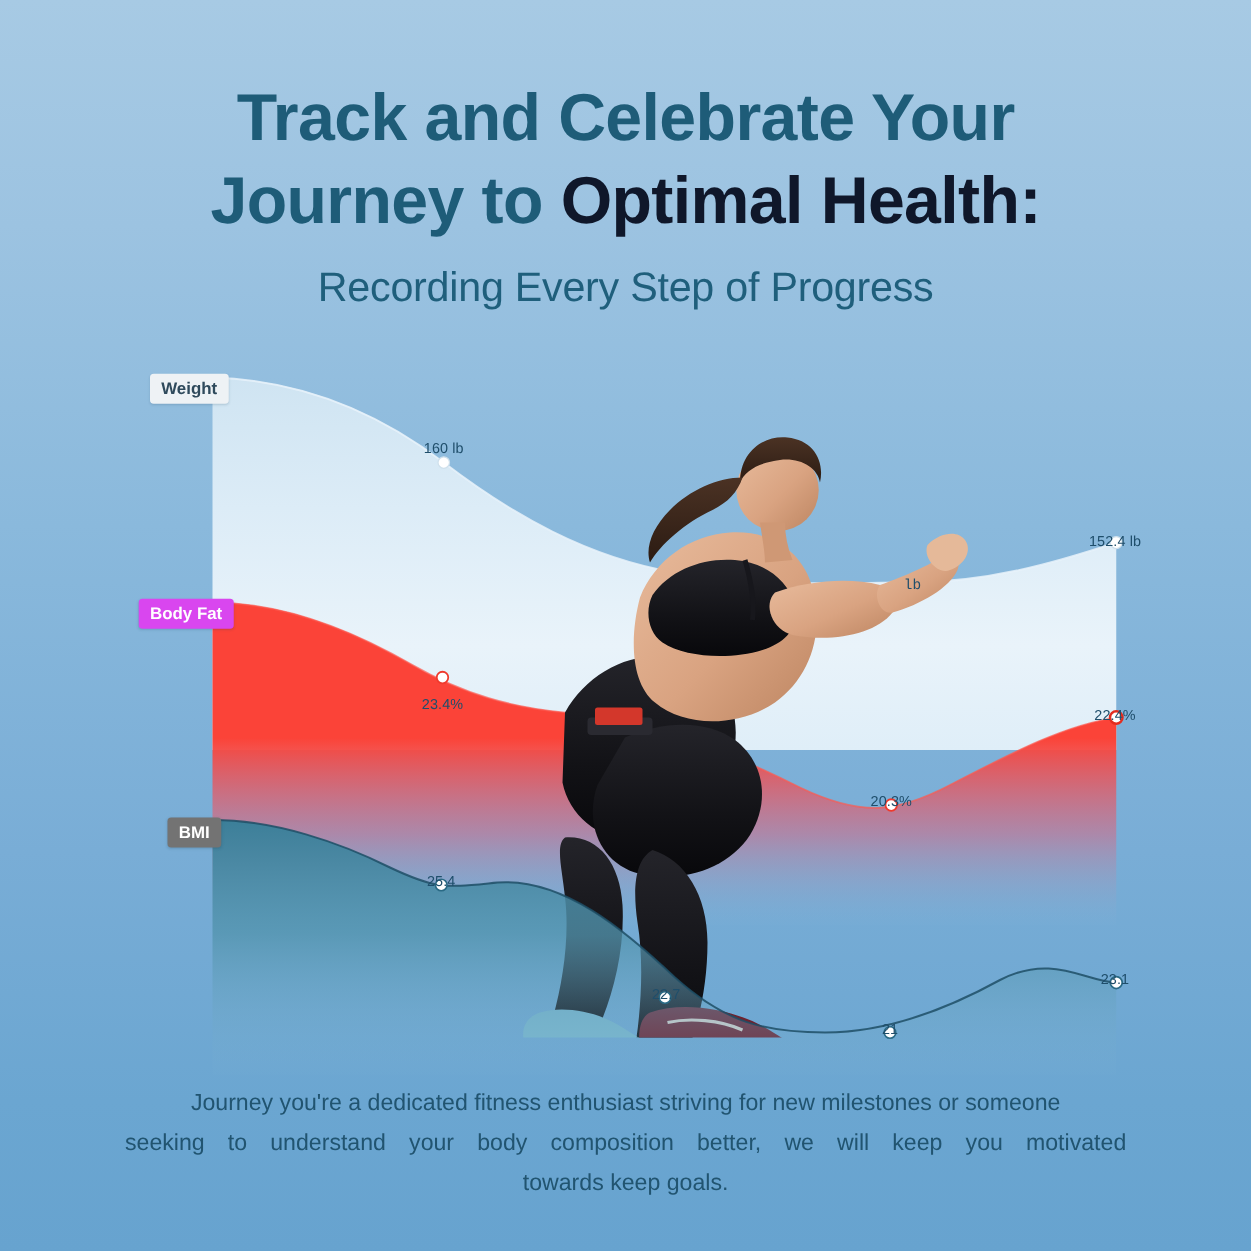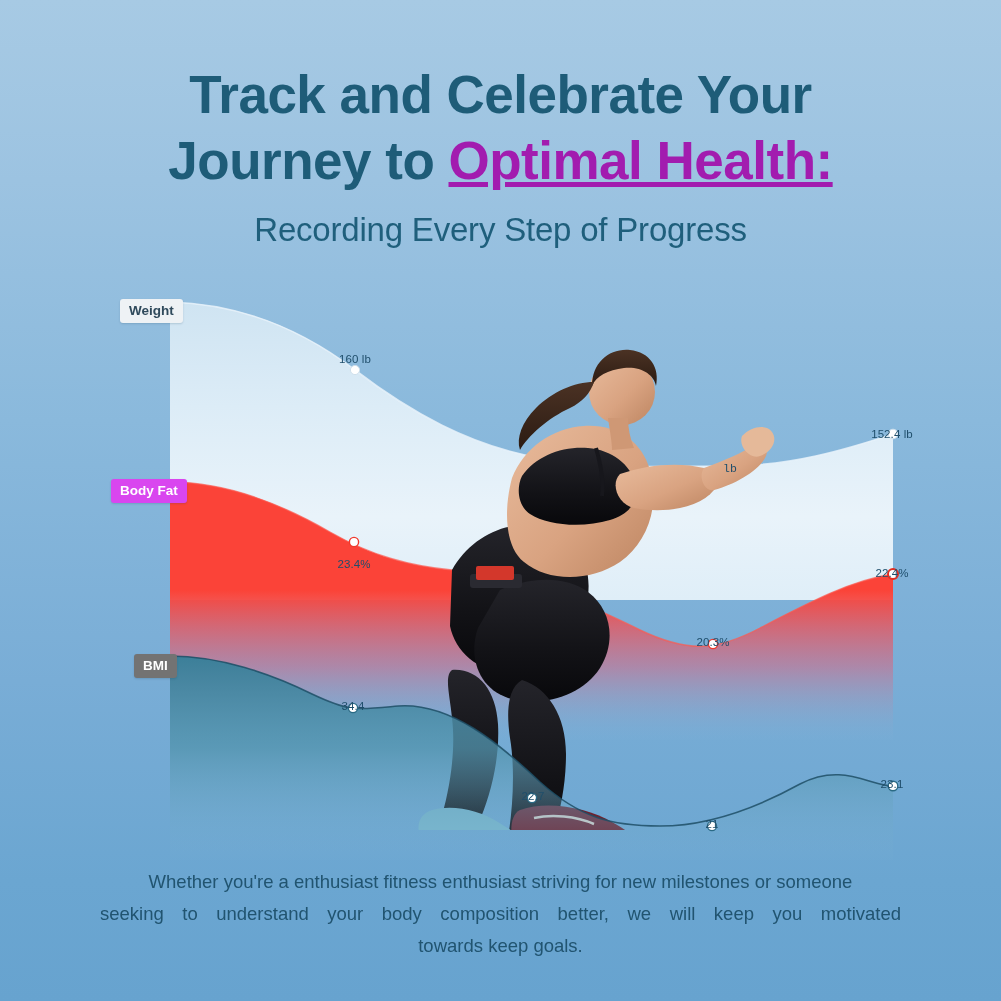--- a/index.html
+++ b/index.html
@@ -31,21 +31,21 @@
     text-align: center;
   }
   .title-line {
     font-size: 53px;
     font-weight: bold;
     line-height: 66px;
     letter-spacing: -0.5px;
     color: #1e5c78;
     white-space: nowrap;
   }
-  .title-accent { color: #a21caf; text-decoration: underline; }
+  .title-accent { color: #0f172a; }
   .subtitle {
     margin-top: 16px;
     font-size: 33px;
     font-weight: 400;
     line-height: 40px;
     color: #1f5f7c;
     letter-spacing: -0.2px;
   }
 
   
@@ -299,24 +299,24 @@
   <div class="series-badge badge-bmi">BMI</div>
 
   <div class="pt-label" style="left:355px; top:352px;">160 lb</div>
   <div class="pt-label" style="left:730px; top:462px;font-family:Liberation Mono, monospace;">lb</div>
   <div class="pt-label" style="left:892px; top:427px;">152.4 lb</div>
 
   <div class="pt-label" style="left:354px; top:533px;margin-top:24px;">23.4%</div>
   <div class="pt-label" style="left:713px; top:635px;">20.3%</div>
   <div class="pt-label" style="left:892px; top:566px;">22.4%</div>
 
-  <div class="pt-label" style="left:353px; top:699px;">34.4</div>
+  <div class="pt-label" style="left:353px; top:699px;">25.4</div>
   <div class="pt-label" style="left:533px; top:789px;">22.7</div>
   <div class="pt-label" style="left:712px; top:817px;">21</div>
   <div class="pt-label" style="left:892px; top:777px;">23.1</div>
 
   <div class="footer-copy">
-    <div>Whether you're a enthusiast fitness enthusiast striving for new milestones or someone</div>
+    <div>Journey you're a dedicated fitness enthusiast striving for new milestones or someone</div>
     <div class="l2">seeking to understand your body composition better, we will keep you motivated</div>
     <div>towards keep goals.</div>
   </div>
 
 </div>
 
 </body></html>

